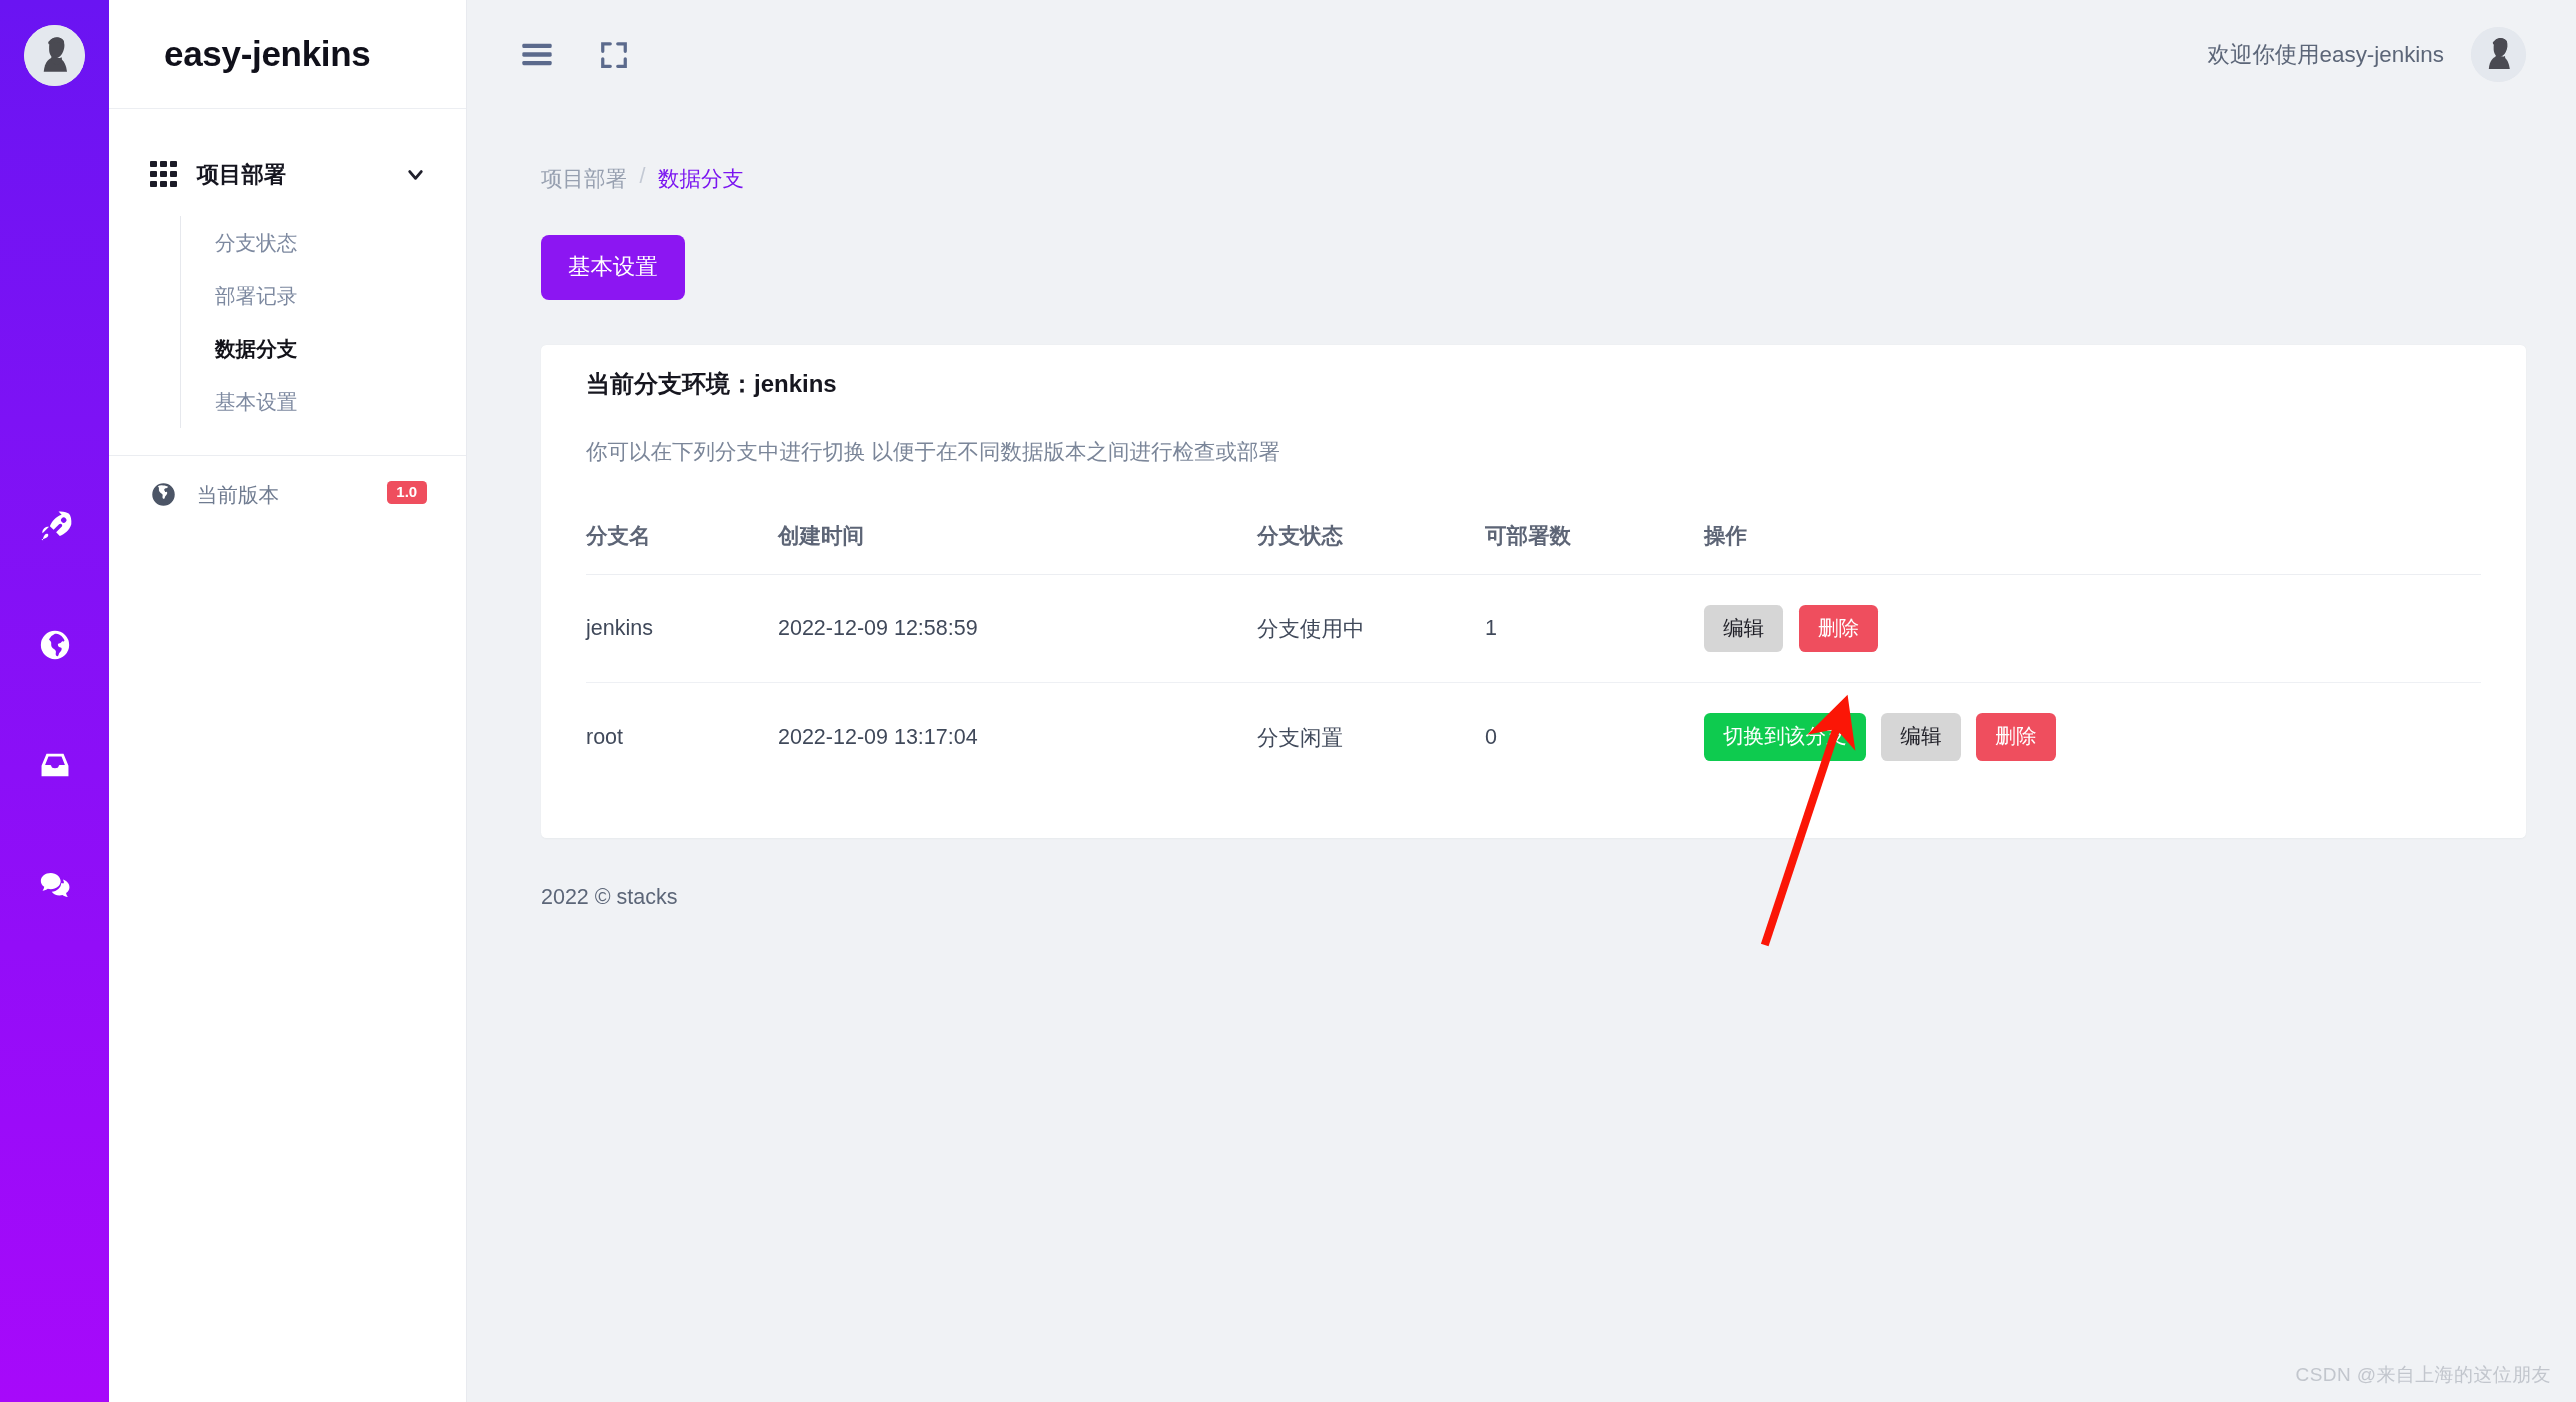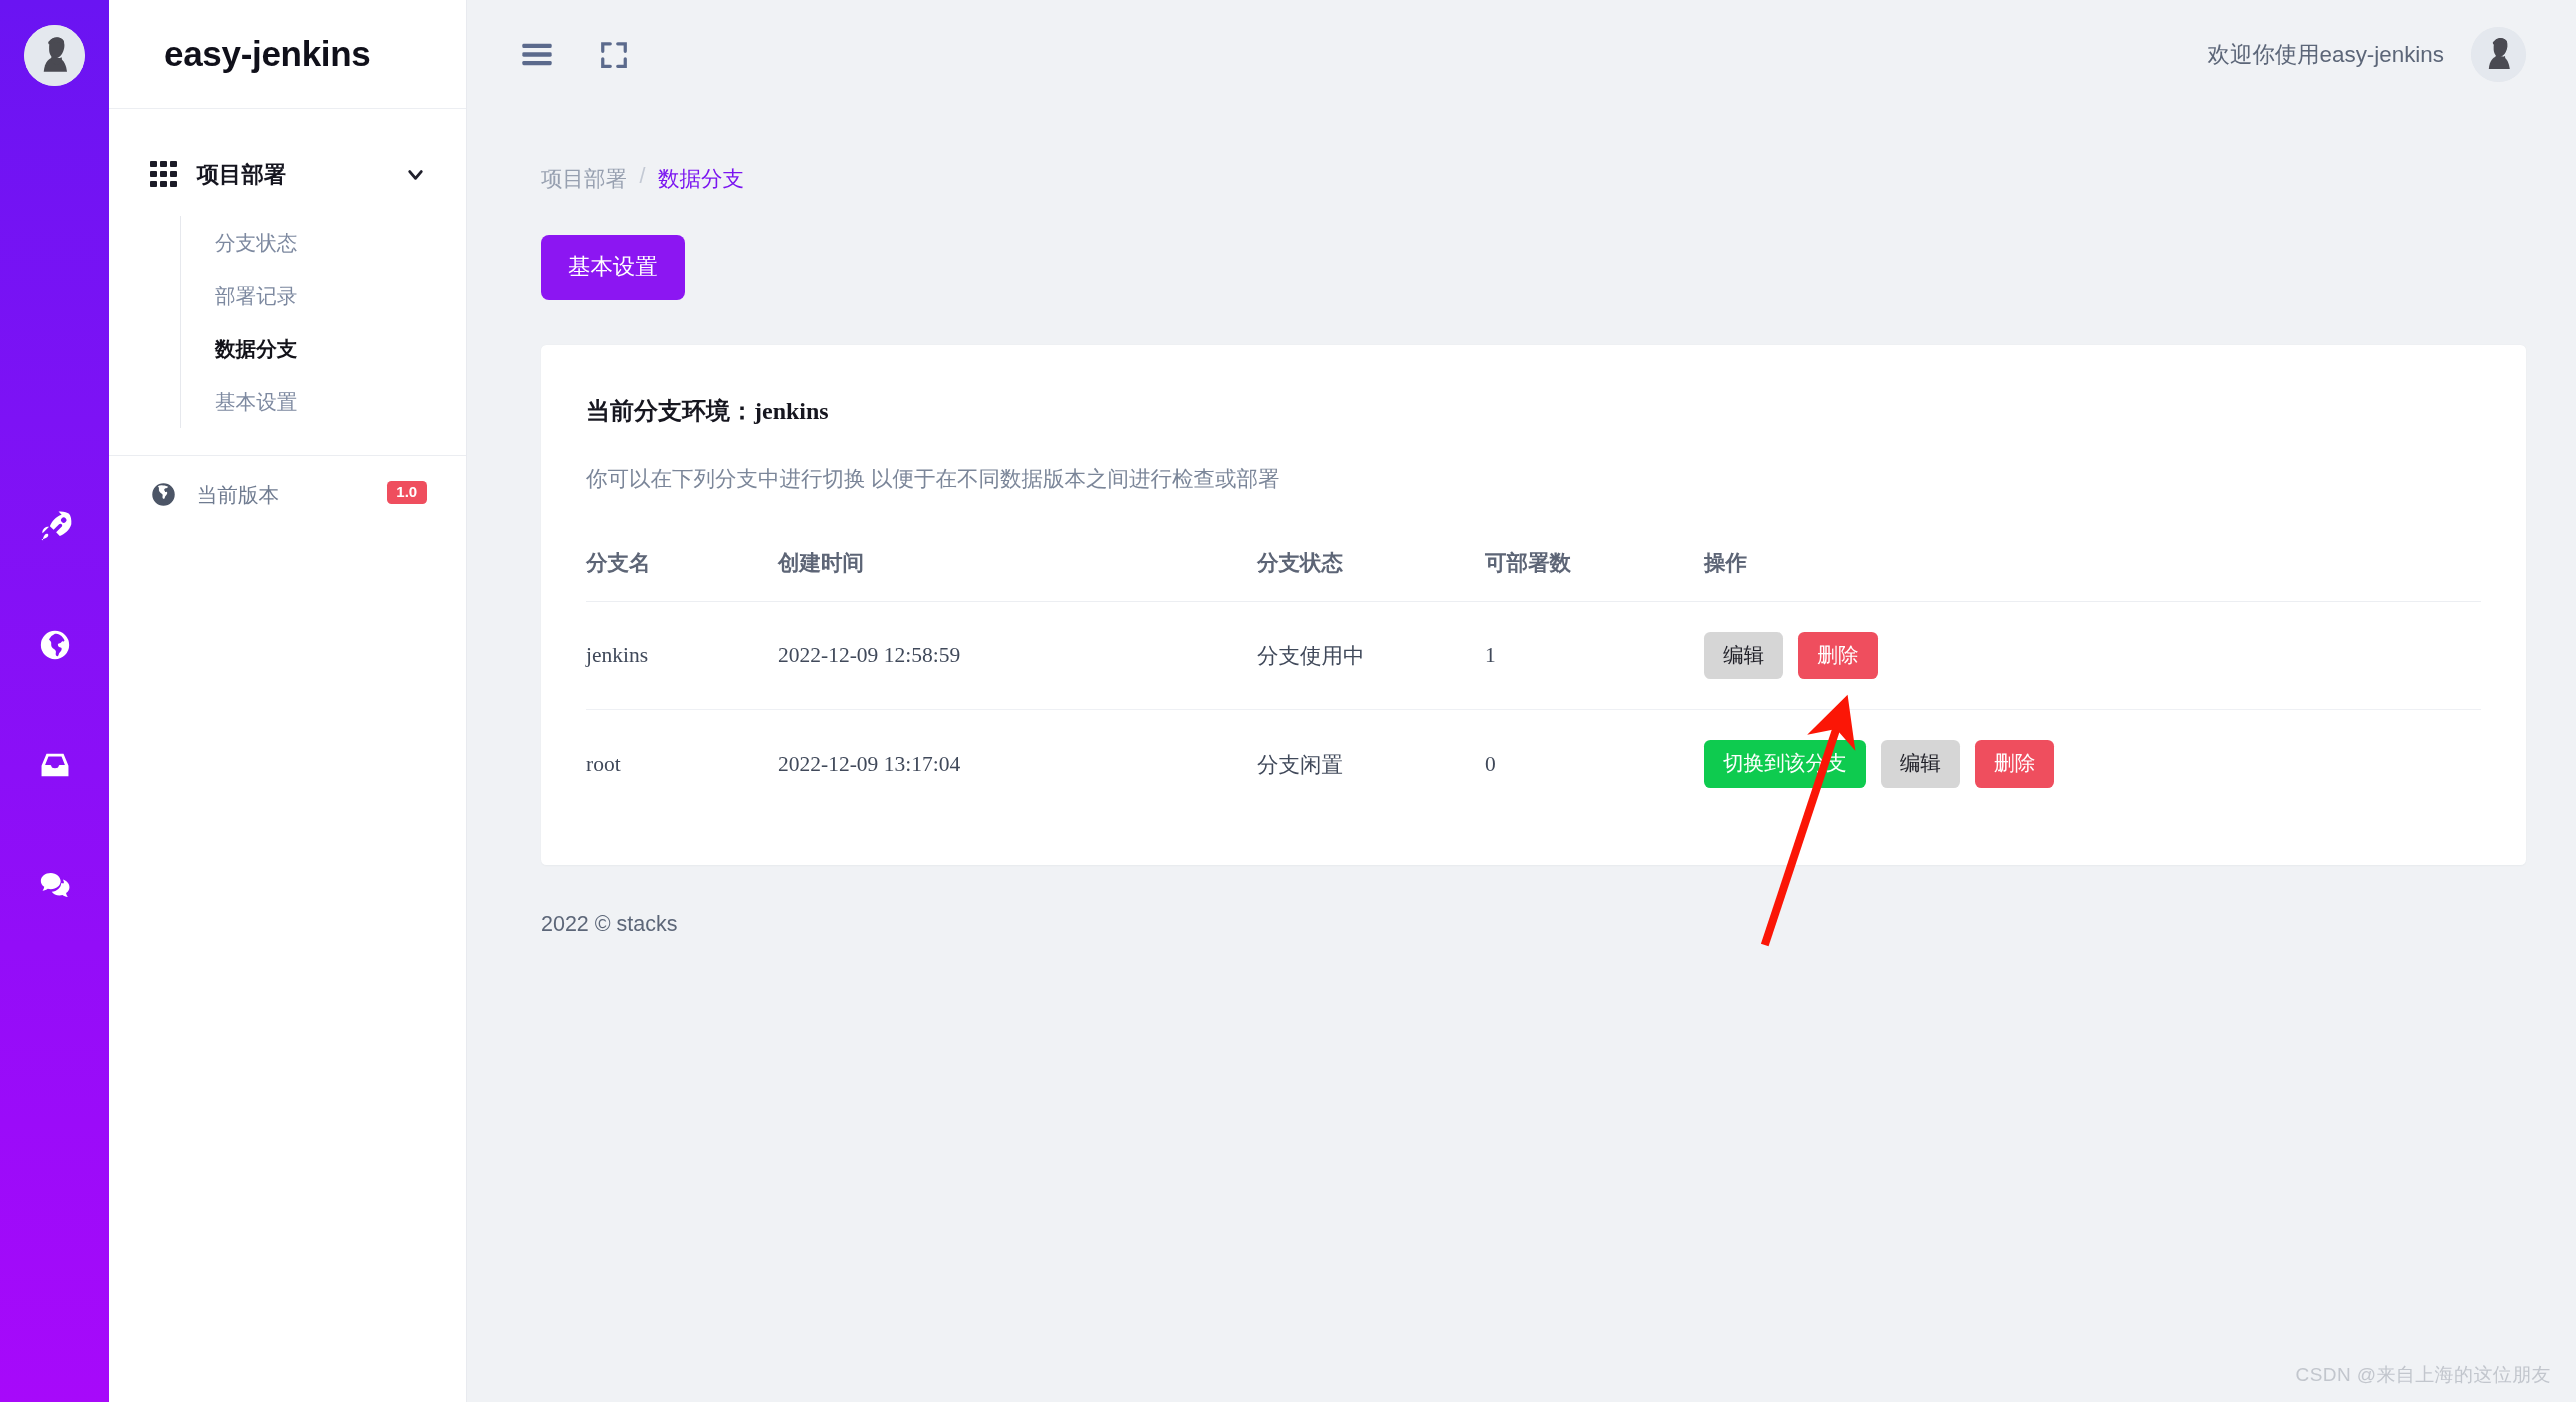--- a/index.html
+++ b/index.html
@@ -84,23 +84,22 @@
 
   .add-btn {
     margin: 42px 0 0 29px; display: inline-block;
     background: #8c16f2; color: #fff; border: none; border-radius: 8px;
     font-size: 22.4px; padding: 16px 27px 18px; cursor: pointer;
     font-family: inherit;
   }
 
   .card {
     margin: 45px 0 0 29px; background: #fff; border-radius: 5.4px;
-    padding: 50px 45px 47px 45px;
+    padding: 23px 45px 47px 45px;
     box-shadow: 0 0.9px 1.8px rgba(30,40,60,0.04);
-    font-family: Liberation Serif, serif;
   }
   .card-title { font-size: 24px; font-weight: 700; color: #16161f; }
   .card-desc { font-size: 21.5px; color: #7b8699; margin-top: 37px; }
 
   table.branches { width: 100%; border-collapse: collapse; margin-top: 55px; table-layout: fixed; }
   table.branches th {
     text-align: left; font-size: 21.5px; font-weight: 700; color: #5d6576;
     padding: 0 0 24px 0; border-bottom: 1.8px solid #eceef2;
   }
   table.branches td {

